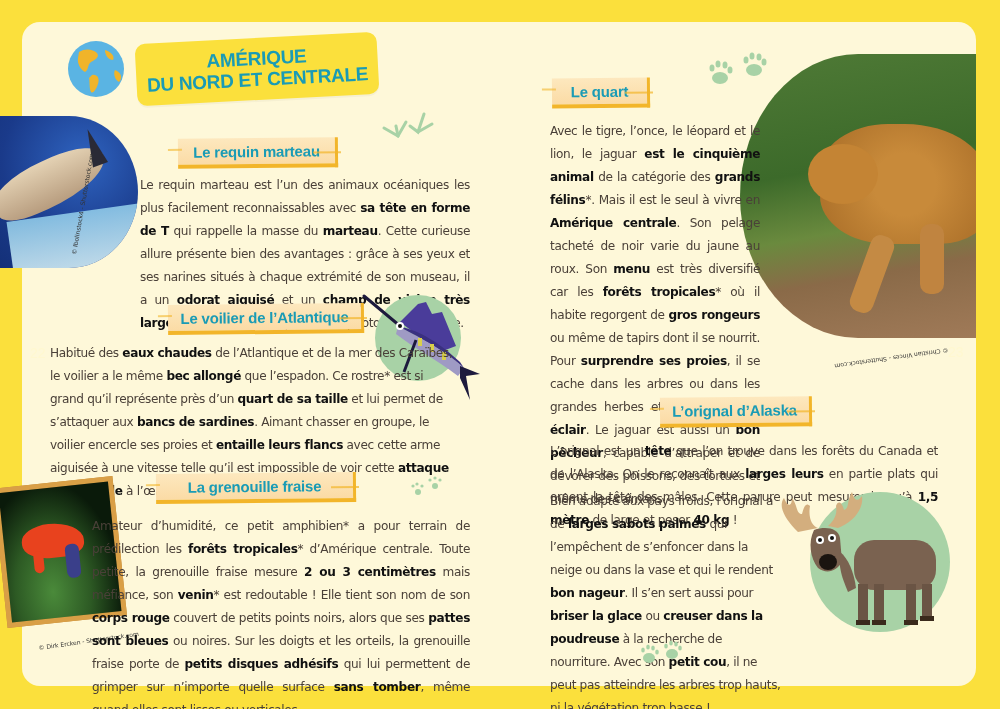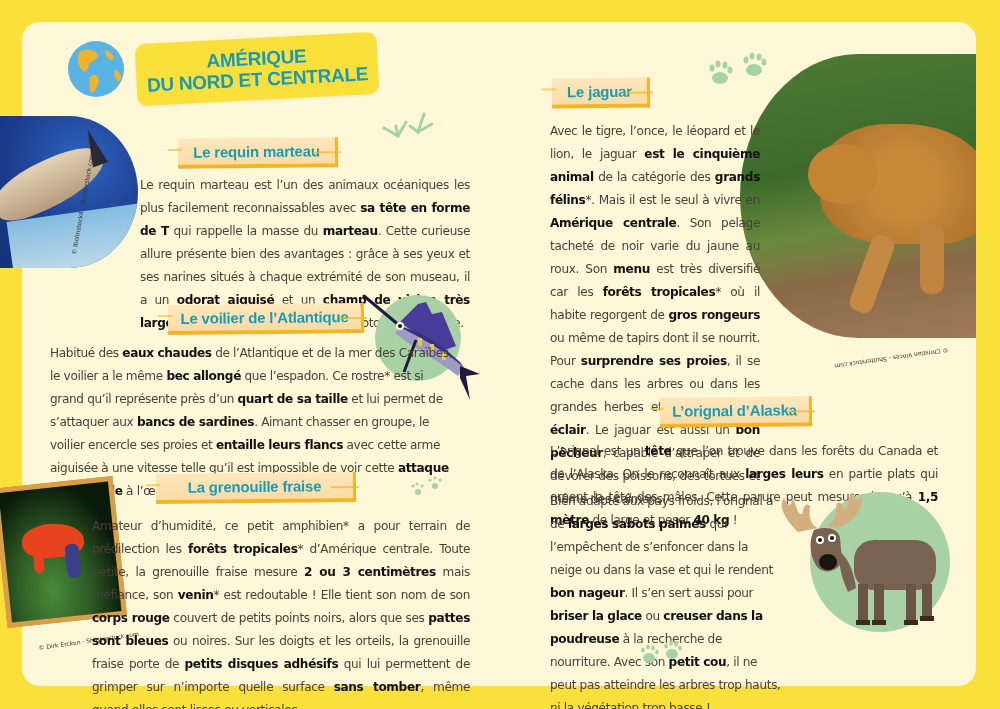--- a/index.html
+++ b/index.html
@@ -156,21 +156,21 @@
           <ellipse cx="24" cy="20" rx="2.5" ry="3.5"></ellipse>
         <ellipse cx="48" cy="20" rx="8" ry="6"></ellipse>
           <ellipse cx="40" cy="10" rx="2.5" ry="3.5"></ellipse>
           <ellipse cx="46" cy="6" rx="2.5" ry="3.5"></ellipse>
           <ellipse cx="53" cy="7" rx="2.5" ry="3.5"></ellipse>
           <ellipse cx="58" cy="12" rx="2.5" ry="3.5"></ellipse>
       </g>
     </svg>
 
     <div class="tag" style="left:530px;top:56px;width:98px;">
-      <span>Le jaguar</span>
+      <span>Le quart</span>
     </div>
     <div class="circle" style="left:718px;top:32px;width:236px;height:284px;border-radius:50% 0 0 50% / 50% 0 0 50%;background:linear-gradient(170deg,#4f7a36 0%,#3c6a2a 40%,#6a8a3e 60%,#8a6a48 75%,#a07a58 100%);">
       <div style="position:absolute;left:80px;top:70px;width:170px;height:120px;background:radial-gradient(circle, #c88a3a 30%, #b0742c 80%);border-radius:40% 50% 30% 40%;"></div>
       <div style="position:absolute;left:68px;top:90px;width:70px;height:60px;background:#c48434;border-radius:50%;"></div>
       <div style="position:absolute;left:120px;top:180px;width:24px;height:80px;background:#c48a44;border-radius:10px;transform:rotate(20deg);"></div>
       <div style="position:absolute;left:180px;top:170px;width:24px;height:70px;background:#c08440;border-radius:10px;"></div>
     </div>
     <div class="credit" style="left:812px;top:333px;transform:rotate(172deg);">© Christian Vinces - Shutterstock.com</div>
     <div class="txt just" style="left:528px;top:98px;width:210px;">Avec le tigre, l’once, le léopard et le lion, le jaguar <b>est le cinquième animal</b> de la catégorie des <b>grands félins</b>*. Mais il est le seul à vivre en <b>Amérique centrale</b>. Son pelage tacheté de noir varie du jaune au roux. Son <b>menu</b> est très diversifié car les <b>forêts tropicales</b>* où il habite regorgent de <b>gros rongeurs</b> ou même de tapirs dont il se nourrit. Pour <b>surprendre ses proies</b>, il se cache dans les arbres ou dans les grandes herbes et <b>bondit en un éclair</b>. Le jaguar est aussi un <b>bon pêcheur</b>, capable d’attraper et de dévorer des poissons, des tortues et même des caïmans.</div>
 

